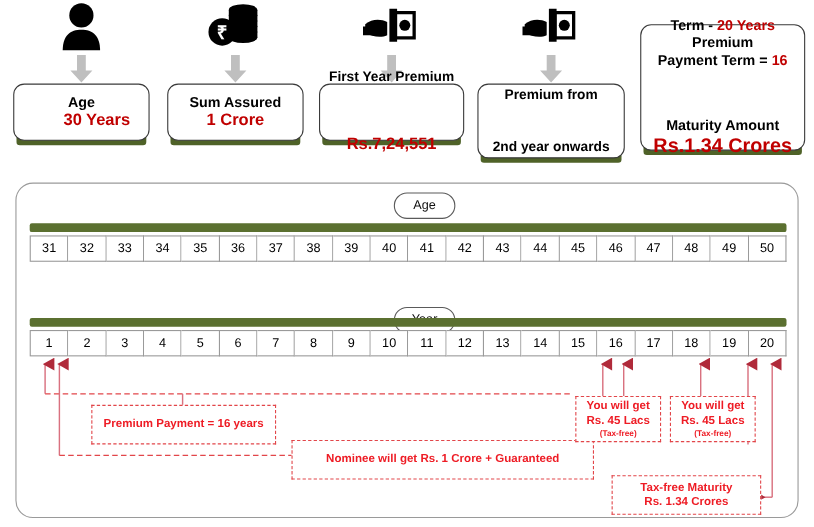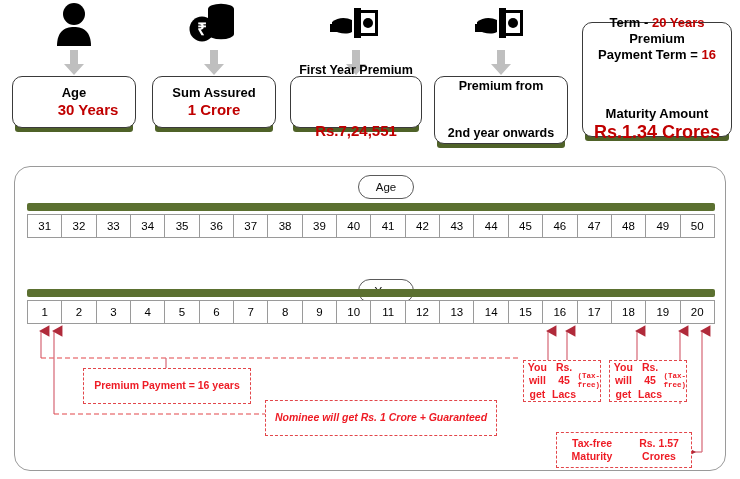--- a/index.html
+++ b/index.html
@@ -71,27 +71,27 @@
   }
   .cell:first-child{border-left-width:1px;}
 
   
   .callout{
     position:absolute;
     border:1.6px dashed #e2464a;
     background:#ffffff;
     color:#ee1c25;
     font-weight:bold;
-    display:flex;flex-direction:row;align-items:center;justify-content:center;
+    display:flex;flex-direction:column;align-items:center;justify-content:center;
     text-align:center;
     line-height:1.25;
     box-sizing:border-box;
     z-index:3;
   }
-  .callout .small{font-size:7.5px;font-weight:bold;font-family:Liberation Mono, monospace;}
+  .callout .small{font-size:7.5px;font-weight:bold;}
 
   
   .wires{position:absolute;left:0;top:0;width:740px;height:479px;pointer-events:none;z-index:2;}
 </style>
 </head>
 <body>
 
 <div id="stage">
 
   <div class="cards">
@@ -302,34 +302,34 @@
     <path d="M680 404 L680 331" stroke="#d9717f" stroke-width="1.3" fill="none" marker-end="url(#arrUp)"></path>
     <path d="M680 404 L680 404" stroke="#d9717f" stroke-width="1.3" fill="none"></path>
     <path d="M702 452 L702 331" stroke="#d9717f" stroke-width="1.3" fill="none" marker-end="url(#arrUp)"></path>
     <path d="M702 452 L694 452" stroke="#d9717f" stroke-width="1.3" fill="none" marker-end="url(#arrLeft)"></path>
   </svg>
 
   <div class="callout" style="left:83px;top:368px;width:168px;height:36px;font-size:10.5px;">
     <div>Premium Payment = 16 years</div>
   </div>
 
-  <div class="callout" style="left:265px;top:400px;width:232px;height:36px;font-size:10.5px;font-style:italic;">
+  <div class="callout" style="left:265px;top:400px;width:275px;height:36px;font-size:10.5px;">
     <div>Nominee will get Rs. 1 Crore + Guaranteed</div>
   </div>
 
   <div class="callout" style="left:523px;top:360px;width:78px;height:42px;font-size:10.5px;">
     <div>You will get</div>
     <div>Rs. 45 Lacs</div>
     <div class="small">(Tax-free)</div>
   </div>
 
   <div class="callout" style="left:609px;top:360px;width:78px;height:42px;font-size:10.5px;">
     <div>You will get</div>
     <div>Rs. 45 Lacs</div>
     <div class="small">(Tax-free)</div>
   </div>
 
   <div class="callout" style="left:556px;top:432px;width:136px;height:36px;font-size:10.5px;">
     <div>Tax-free Maturity</div>
-    <div>Rs. 1.57 Crores</div>
+    <div>Rs. 1.34 Crores</div>
   </div>
 
 </div>
 
 </body></html>

